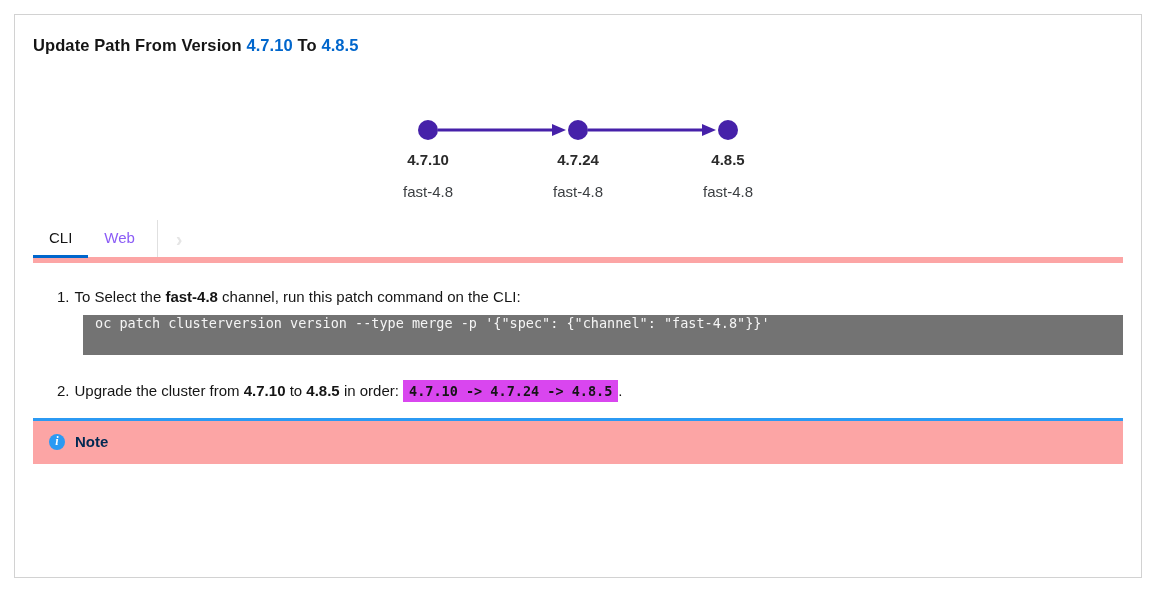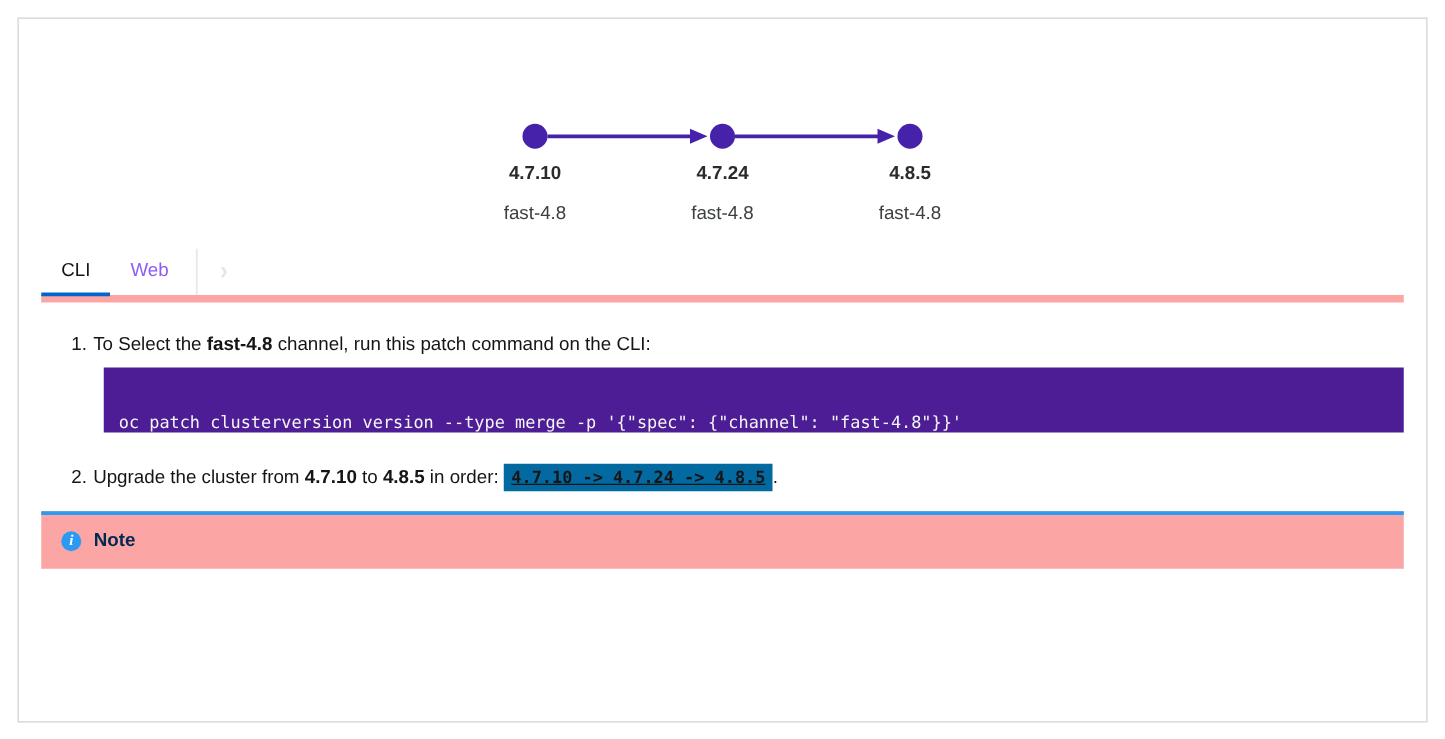--- a/index.html
+++ b/index.html
@@ -67,34 +67,34 @@
     color: #e5e5e5; font-size: 19px; font-weight: 700; line-height: 1;
     transform: scaleY(1.1);
   }
   
   .steps-list { margin-top: 24px; padding-left: 24px; }
   .step-line { font-size: 15px; line-height: 19px; color: #151515; }
   .step-num { display: inline-block; margin-right: 5px; }
   .step-line b { font-weight: 700; }
   .code-block {
     margin: 9px 0 0 26px;
-    background: #4c1d95;
-    height: 52px;
-    display: flex; align-items: flex-end;
+    background: #737373;
+    height: 40px;
+    display: flex; align-items: flex-start;
     padding: 0 12px;
   }
   .code-block code {
     font-family: "DejaVu Sans Mono", monospace;
     font-size: 13.5px; color: #f5f5f5; white-space: pre;
   }
   .step-2 { margin-top: 26px; }
   .inline-code {
     font-family: "DejaVu Sans Mono", monospace;
     font-size: 13.5px; font-weight: 700; color: #151515;
-    background: #0369a1; padding: 3px 6px; white-space: pre; text-decoration: underline;
+    background: #d946ef; padding: 3px 6px; white-space: pre;
   }
   
   .note {
     margin-top: 17px;
     background: #fca5a5;
     border-top: 3px solid #2b9af3;
     padding: 12px 16px 14px 16px;
   }
   .note-head { display: flex; align-items: center; }
   .info-icon {
@@ -111,20 +111,21 @@
     margin: 6px 0 0 43px;
     font-size: 13.5px; color: #151515; line-height: 17px;
   }
   .note-desc b { font-weight: 700; }
 </style>
 </head>
 <body>
 
 <div class="panel">
 
+  <h2 class="page-title"><span>Update Path From Version </span><a class="ver-link">4.7.10</a><span> To </span><a class="ver-link">4.8.5</a></h2>
 
   <div class="graph-wrap">
     <svg class="graph-svg" width="326" height="26" viewBox="0 0 326 26">
       <line x1="23" y1="13" x2="139" y2="13" stroke="#4621a9" stroke-width="3"></line>
       <polygon points="151,13 137,7 137,19" fill="#4621a9"></polygon>
       <line x1="173" y1="13" x2="289" y2="13" stroke="#4621a9" stroke-width="3"></line>
       <polygon points="301,13 287,7 287,19" fill="#4621a9"></polygon>
       <circle cx="13" cy="13" r="10" fill="#4621a9"></circle>
       <circle cx="163" cy="13" r="10" fill="#4621a9"></circle>
       <circle cx="313" cy="13" r="10" fill="#4621a9"></circle>

